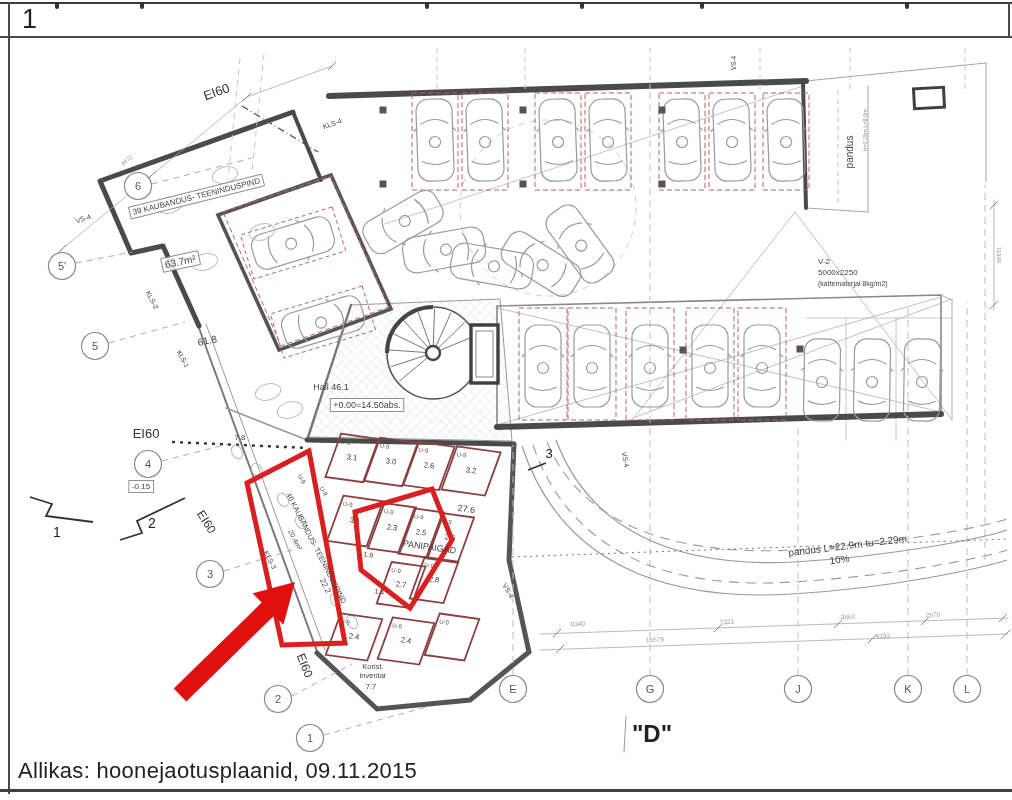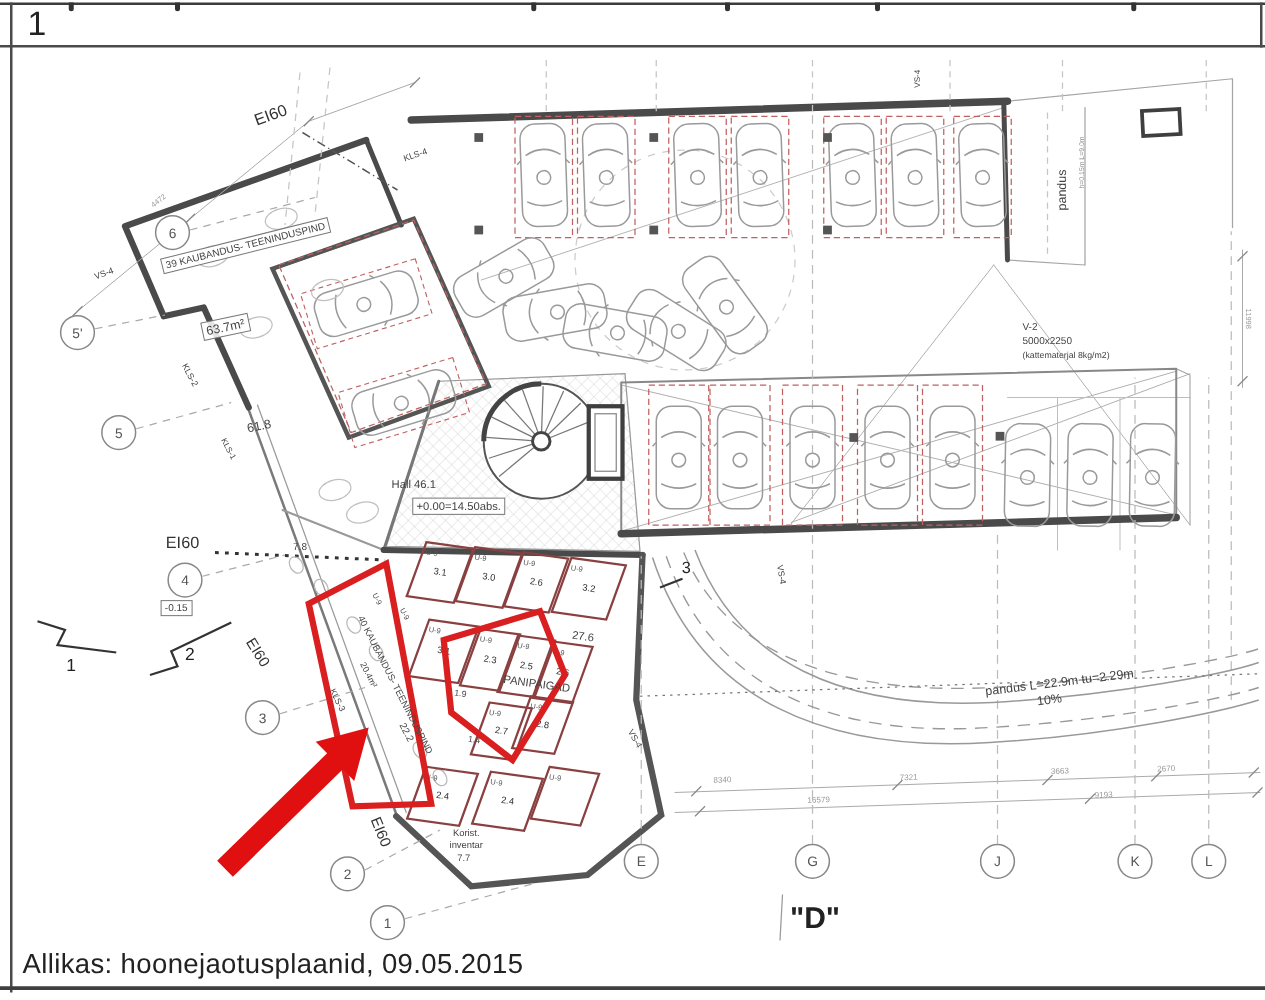--- a/index.html
+++ b/index.html
@@ -398,15 +398,15 @@
         <text x="152" y="528" font-size="14" fill="#222" text-anchor="middle" font-weight="400">2</text>
       </g>
       <g transform="rotate(0 549 458)">
         <text x="549" y="458" font-size="13" fill="#222" text-anchor="middle" font-weight="400">3</text>
       </g>
       <g transform="rotate(0 652 742)">
         <text x="652" y="742" font-size="24" fill="#222" text-anchor="middle" font-weight="700">"D"</text>
       </g>
     </svg>
 
-  <div class="caption">Allikas: hoonejaotusplaanid, 09.05.2015</div>
+  <div class="caption">Allikas: hoonejaotusplaanid, 09.11.2015</div>
   <div class="botline"></div>
 </div>
 
 </body></html>

